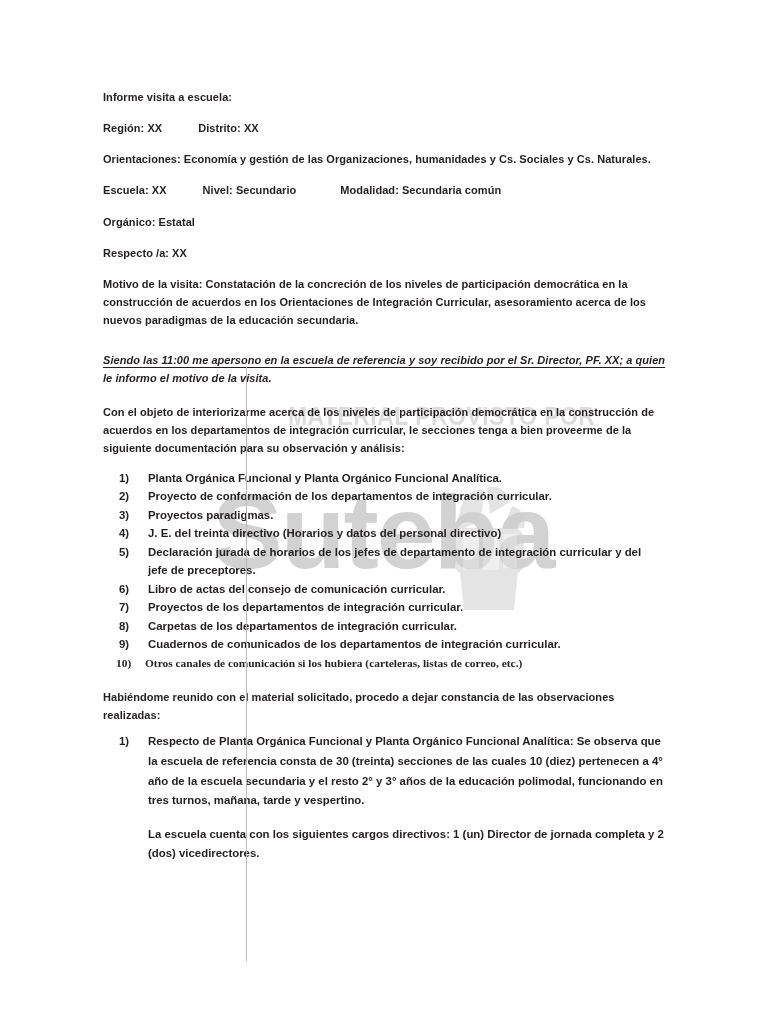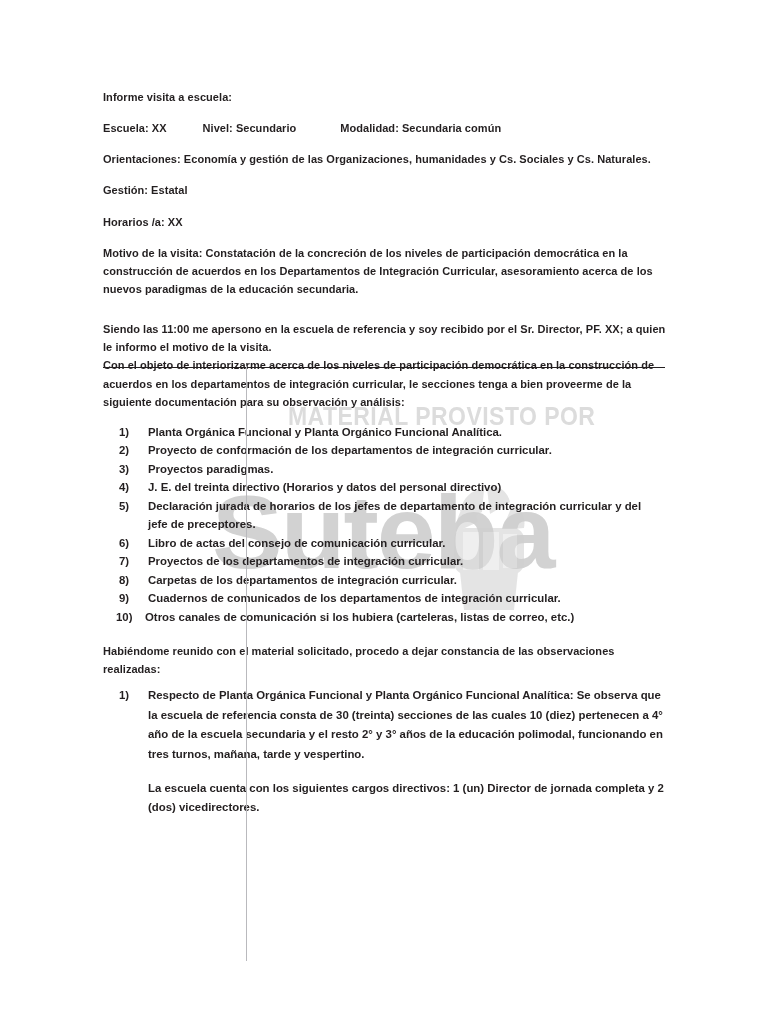--- a/index.html
+++ b/index.html
@@ -181,48 +181,51 @@
     </svg>
   </div>
 
   <hr class="rule">
   <div class="scanline"></div>
 
   <div class="content">
 
     <p class="para">Informe visita a escuela:</p>
 
+    <p class="para kv">
+      <span>Región: XX</span><span class="sp1"></span><span>Distrito: XX</span>
+    </p>
+
+    <p class="para">Orientaciones: Economía y gestión de las Organizaciones, humanidades y Cs. Sociales y Cs. Naturales.</p>
 
     <p class="para kv">
       <span>Escuela: XX</span><span class="sp1"></span><span>Nivel: Secundario</span><span class="sp2"></span><span>Modalidad: Secundaria común</span>
     </p>
 
-    <p class="para">Orientaciones: Economía y gestión de las Organizaciones, humanidades y Cs. Sociales y Cs. Naturales.</p>
-
-    <p class="para">Gestión: Estatal</p>
-
-    <p class="para">Horarios /a: XX</p>
-
-    <p class="para" style="margin-bottom:22px;">Motivo de la visita: Constatación de la concreción de los niveles de participación democrática en la construcción de acuerdos en los Departamentos de Integración Curricular, asesoramiento acerca de los nuevos paradigmas de la educación secundaria.</p>
-
-    <p class="para" style="margin-bottom:0;">Siendo las  11:00 me apersono en la escuela de referencia y soy recibido por el Sr. Director, PF. XX; a quien le informo el motivo de la visita.</p>
+    <p class="para">Orgánico: Estatal</p>
+
+    <p class="para">Respecto /a: XX</p>
+
+    <p class="para" style="margin-bottom:22px;">Motivo de la visita: Constatación de la concreción de los niveles de participación democrática en la construcción de acuerdos en los Orientaciones de Integración Curricular, asesoramiento acerca de los nuevos paradigmas de la educación secundaria.</p>
+
+    <p class="para" style="margin-bottom:15px;font-style:italic;">Siendo las  11:00 me apersono en la escuela de referencia y soy recibido por el Sr. Director, PF. XX; a quien le informo el motivo de la visita.</p>
 
     <p class="para" style="margin-bottom:12px;">Con el objeto de interiorizarme acerca de los niveles de participación democrática en la construcción de acuerdos en los departamentos de integración curricular, le secciones tenga a bien proveerme de la siguiente documentación para su observación y análisis:</p>
 
     <ol class="doclist">
       <li>Planta Orgánica Funcional  y Planta Orgánico Funcional Analítica.</li>
       <li>Proyecto de conformación de los departamentos de integración curricular.</li>
       <li>Proyectos paradigmas.</li>
       <li>J. E. del treinta directivo (Horarios y datos del personal directivo)</li>
       <li>Declaración jurada de horarios de los jefes de departamento de integración curricular y del jefe de preceptores.</li>
       <li>Libro de actas del consejo de comunicación curricular.</li>
       <li>Proyectos de los departamentos de integración curricular.</li>
       <li>Carpetas de los departamentos de integración curricular.</li>
       <li>Cuadernos de comunicados de los departamentos de integración curricular.</li>
-      <li style="margin-left:-3px;">Otros canales de comunicación si los hubiera (carteleras, listas de correo, etc.)</li>
+      <li style="margin-left:-3px;font-family:Liberation Serif, serif;">Otros canales de comunicación si los hubiera (carteleras, listas de correo, etc.)</li>
     </ol>
 
     <p class="para" style="margin-top:16px;margin-bottom:8px;">Habiéndome reunido con el material solicitado, procedo a dejar constancia de las observaciones realizadas:</p>
 
     <ol class="obslist">
       <li>
         <p>Respecto de Planta Orgánica Funcional  y Planta Orgánico Funcional Analítica: Se observa que la escuela de referencia consta de 30 (treinta)  secciones de las cuales 10 (diez) pertenecen a 4° año de la escuela secundaria y el resto 2° y 3° años de la educación polimodal, funcionando en tres turnos, mañana, tarde y vespertino.</p>
         <p>La escuela cuenta con los siguientes cargos directivos: 1 (un) Director de jornada completa y 2 (dos) vicedirectores.</p>
       </li>
     </ol>

